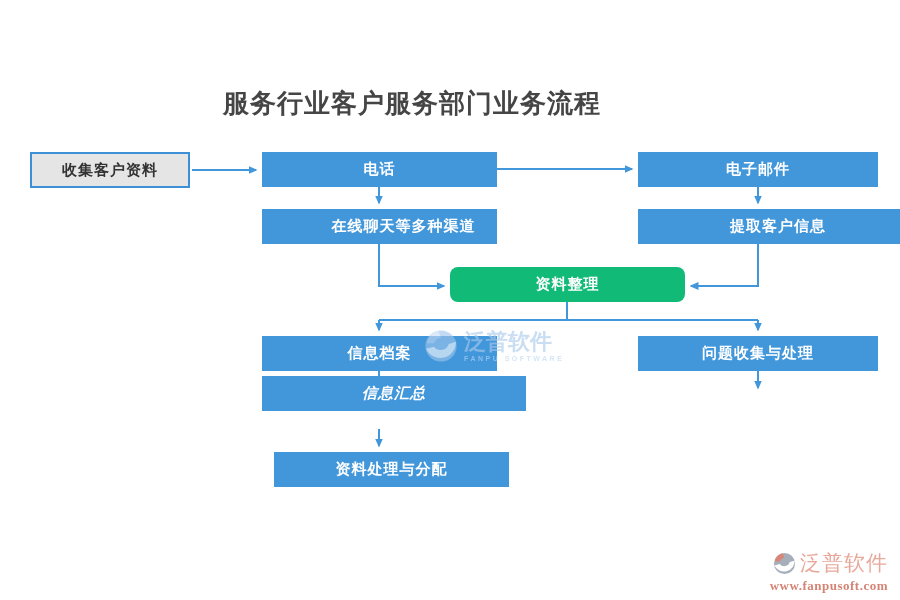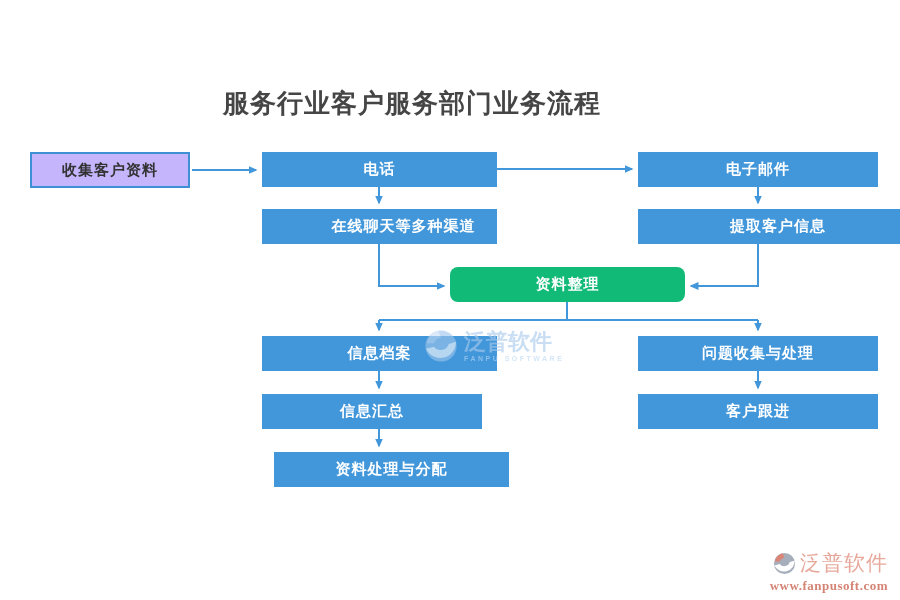--- a/index.html
+++ b/index.html
@@ -11,31 +11,31 @@
     position:absolute;left:0;top:86px;width:824px;text-align:center;
     font-size:26px;font-weight:600;color:#454545;letter-spacing:1px;
   }
   .node{
     position:absolute;display:flex;align-items:center;justify-content:center;
     font-size:15px;font-weight:bold;color:#ffffff;box-sizing:border-box;
     z-index:2;letter-spacing:1px;
   }
   .node.blue{background:#4297db;}
   .node.green{background:#12ba78;border-radius:8px;}
-  .node.outline{background:#c4b5fd;border:2px solid #3d8fd6;color:#333333;}
+  .node.outline{background:#e5e5e5;border:2px solid #3d8fd6;color:#333333;}
   
   #n-collect{left:30px;top:152px;width:160px;height:36px;}
   #n-phone{left:262px;top:152px;width:235px;height:35px;}
   #n-email{left:638px;top:152px;width:240px;height:35px;}
   #n-chat{left:262px;top:209px;width:235px;height:35px;padding-left:48px;}
   #n-extract{left:638px;top:209px;width:280px;height:35px;}
   #n-organize{left:450px;top:267px;width:235px;height:35px;}
   #n-archive{left:262px;top:336px;width:235px;height:35px;}
   #n-issue{left:638px;top:336px;width:240px;height:35px;}
-  #n-summary{left:262px;top:394px;width:220px;height:35px;}
+  #n-summary{left:262px;top:376px;width:264px;height:35px;font-style:italic;}
   #n-followup{left:638px;top:394px;width:240px;height:35px;}
   #n-dispatch{left:262px;top:452px;width:235px;height:35px;margin-left:12px;}
   #connectors{position:absolute;left:0;top:0;z-index:1;}
   
   .wm-center{
     position:absolute;left:424px;top:329px;z-index:10;display:flex;
     align-items:center;gap:6px;opacity:0.62;pointer-events:none;
   }
   .wm-center .wm-icon{width:34px;height:34px;}
   .wm-center .wm-name{font-size:22px;font-weight:bold;color:#a9c9ec;line-height:22px;}
@@ -85,21 +85,20 @@
 
   <div class="node outline" id="n-collect">收集客户资料</div>
   <div class="node blue" id="n-phone">电话</div>
   <div class="node blue" id="n-email">电子邮件</div>
   <div class="node blue" id="n-chat">在线聊天等多种渠道</div>
   <div class="node blue" id="n-extract">提取客户信息</div>
   <div class="node green" id="n-organize">资料整理</div>
   <div class="node blue" id="n-archive">信息档案</div>
   <div class="node blue" id="n-issue">问题收集与处理</div>
   <div class="node blue" id="n-summary">信息汇总</div>
-  <div class="node blue" id="n-followup">客户跟进</div>
   <div class="node blue" id="n-dispatch">资料处理与分配</div>
 
   <div class="wm-center">
     <svg class="wm-icon" viewBox="0 0 24 24">
       <circle cx="12" cy="12" r="11" fill="#9ec5ec"></circle>
       <path d="M2 10 A11 11 0 0 1 10 1.2 L12 6 A6.5 6.5 0 0 0 7 10 Z" fill="#c7dcf4"></path>
       <path d="M22.5 9 A11 11 0 0 1 1.5 14 L7 12.5 A6 6 0 0 0 17.5 10.5 Z" fill="#ffffff"></path>
     </svg>
     <div>
       <div class="wm-name">泛普软件</div>

